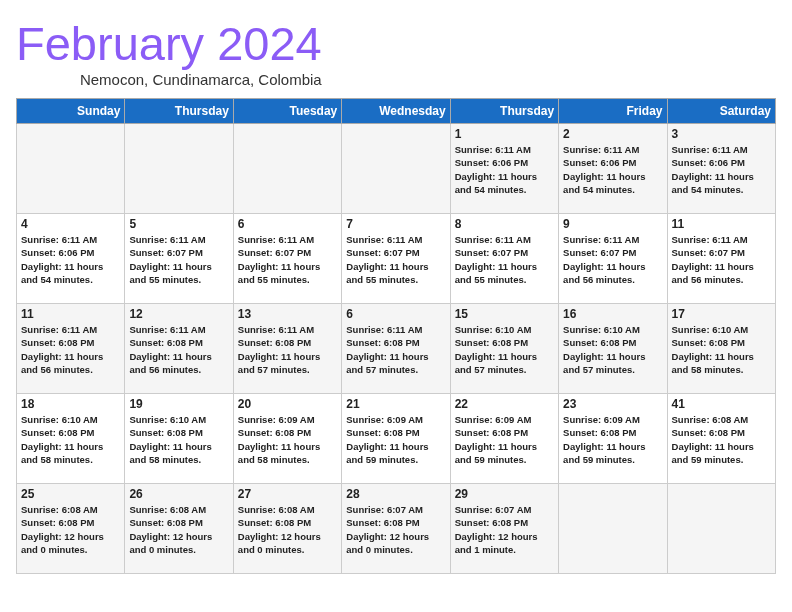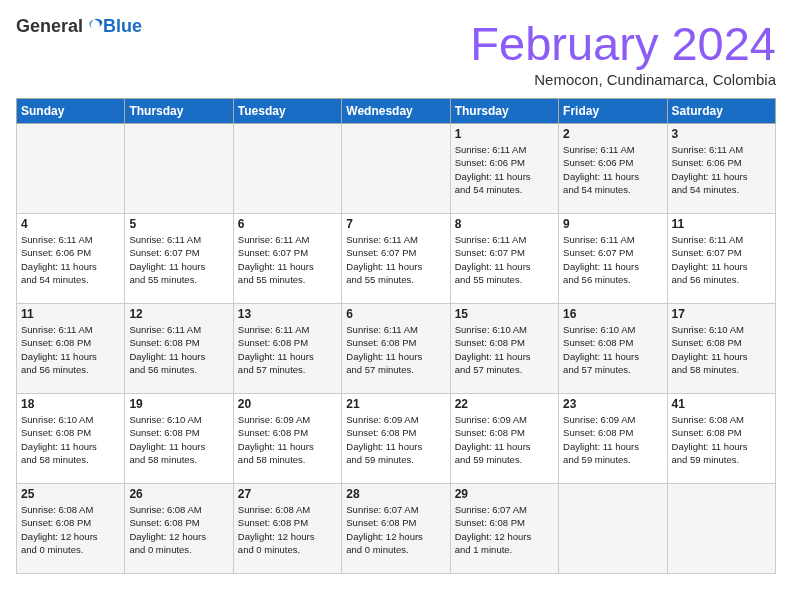--- a/index.html
+++ b/index.html
@@ -51,21 +51,21 @@
       width: 100%;
       border-collapse: collapse;
       table-layout: fixed;
     }
     thead tr th {
       background-color: #1a6dc4;
       color: #fff;
       font-size: 12px;
       font-weight: bold;
       padding: 5px 4px;
-      text-align: left;
+      text-align: right;
       border: 1px solid #aaa;
     }
     tbody tr td {
       vertical-align: top;
       border: 1px solid #ccc;
       padding: 3px 4px;
       font-size: 9.5px;
       color: #222;
       height: 90px;
     }
@@ -75,36 +75,27 @@
     tbody tr:nth-child(even) td {
       background-color: #fff;
     }
     .day-number {
       font-size: 12px;
       font-weight: bold;
       margin-bottom: 2px;
     }
     .day-info {
       line-height: 1.4;
+      font-weight: bold;
     }
   </style>
 </head>
 <body>
 
 <div class="header-area">
-  <div class="logo">
-    <div class="logo-text">
-      <span class="logo-general">General</span>
-      <svg class="logo-icon" viewBox="0 0 20 20" xmlns="http://www.w3.org/2000/svg">
-        <path d="M10 2 C14 2 18 5 16 10 C18 8 20 6 19 4 C17 1 13 0 10 2Z" fill="#1a6dc4"></path>
-        <path d="M10 2 C7 4 5 8 8 12 C6 10 4 8 5 5 C6 3 8 2 10 2Z" fill="#4a9fe0"></path>
-      </svg>
-      <span class="logo-blue">Blue</span>
-    </div>
-  </div>
   <div class="title-area">
     <div class="month-title">February 2024</div>
     <div class="location-title">Nemocon, Cundinamarca, Colombia</div>
   </div>
 </div>
 
 <table>
   <thead>
     <tr id="header-row">
         <th>Sunday</th>

